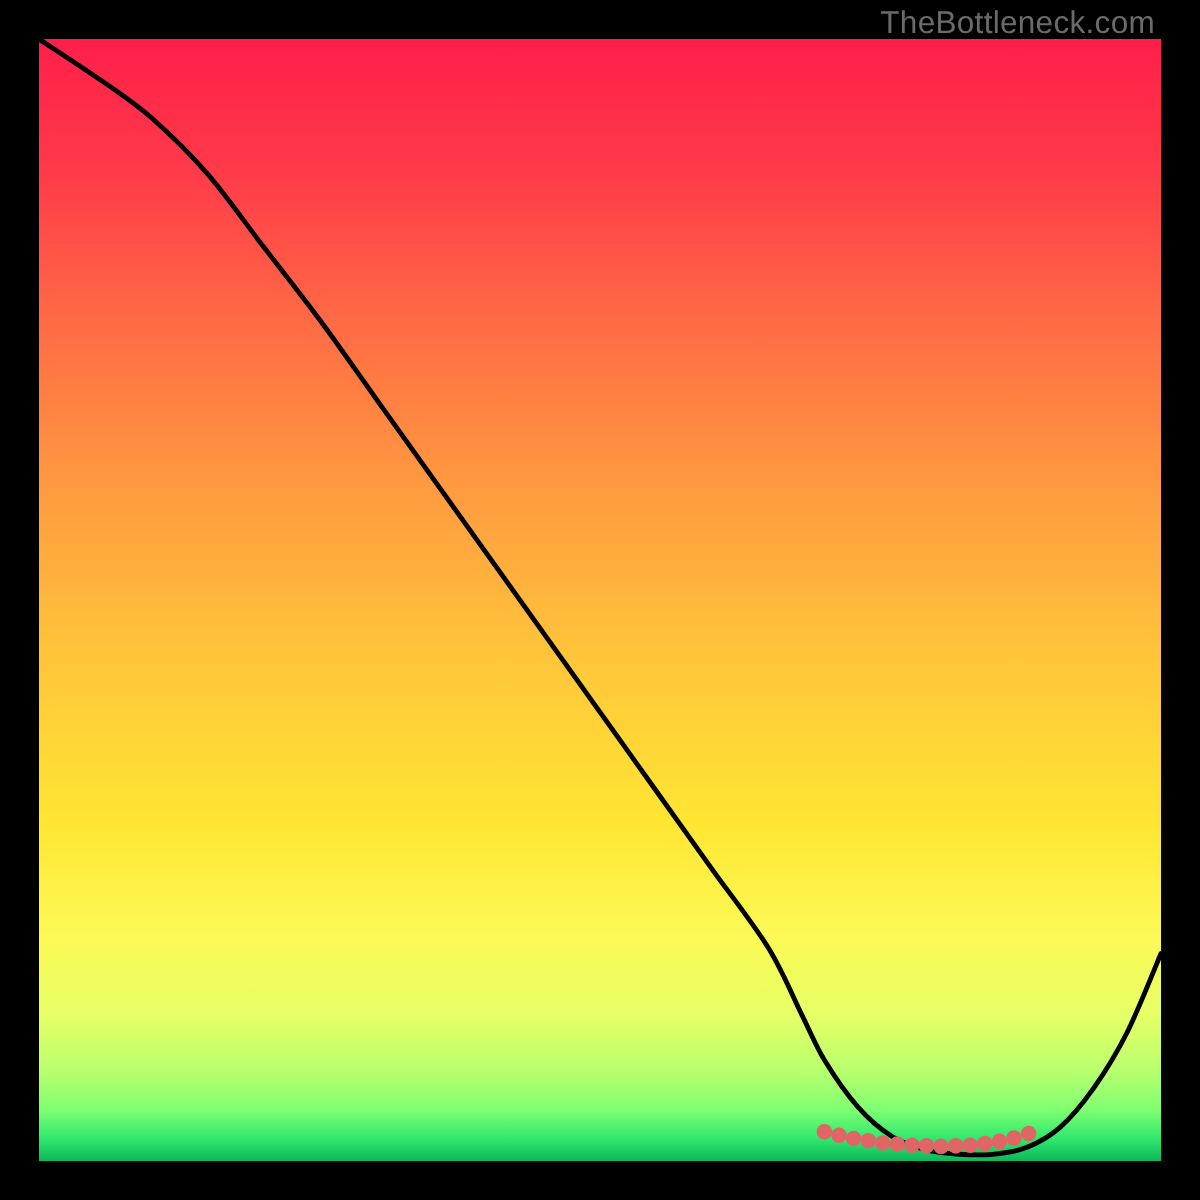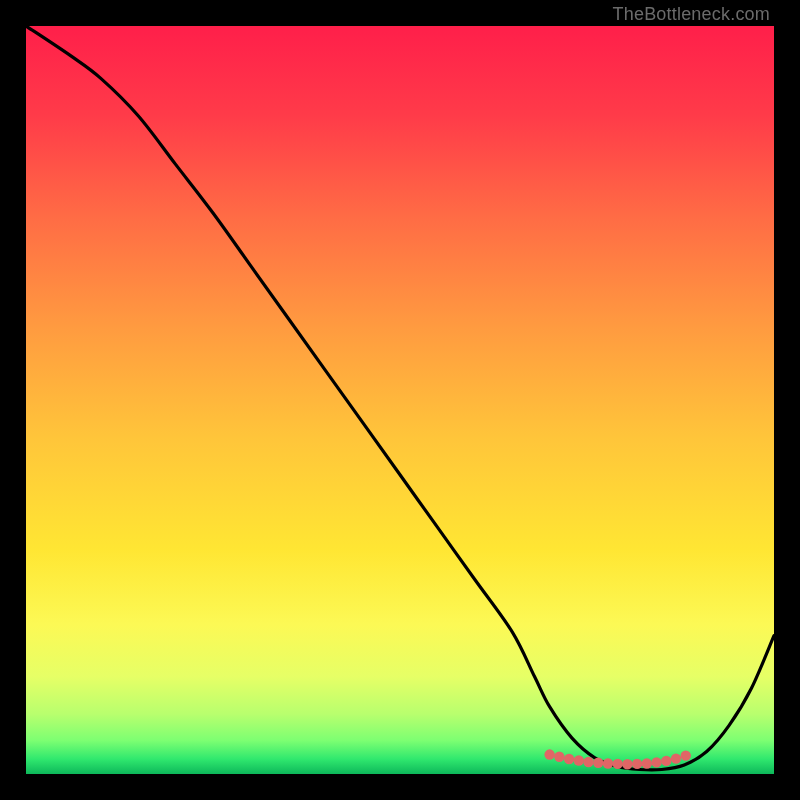--- a/index.html
+++ b/index.html
@@ -34,21 +34,21 @@
     position: absolute;
     inset: 0;
     z-index: 1;
   }
 
   .watermark {
     position: absolute;
     top: 4px;
     right: 30px;
     color: #6b6b6b;
-    font-size: 18px;
+    font-size: 21px;
     font-weight: 500;
     z-index: 5;
     letter-spacing: 0.2px;
   }
 </style>
 </head>
 <body>
 
 <div class="watermark">TheBottleneck.com</div>
 

